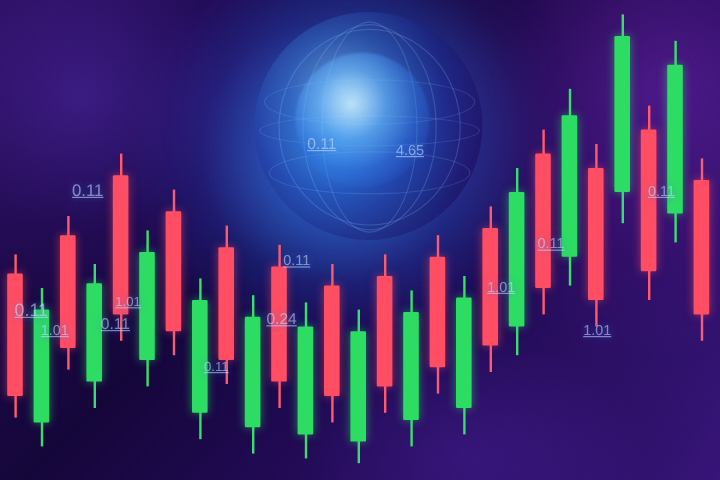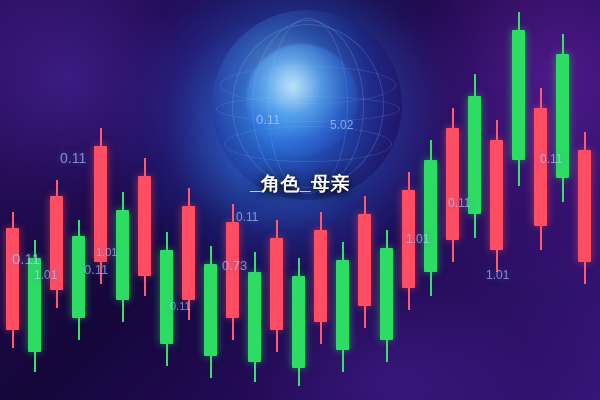--- a/index.html
+++ b/index.html
@@ -101,20 +101,21 @@
   .c-down .wick { background: #ff5a6e; }
   .c-down .body { background: #ff4d63; box-shadow: 0 0 8px rgba(255,77,99,0.55); }
 
   
   .price-label {
     position: absolute;
     color: rgba(205,225,255,0.55);
     font-family: "Liberation Sans", sans-serif;
     white-space: nowrap;
     text-shadow: 0 0 6px rgba(60,120,220,0.6);
+    text-decoration: underline;
   }
 
   
   .caption {
     position: absolute;
     left: 0;
     top: 168px;
     width: 600px;
     text-align: center;
     color: #ffffff;
@@ -256,27 +257,26 @@
         <div class="body" style="top: 18px; height: 112px;"></div>
       </div>
     </div>
   <div class="candles" id="labels">
       <div class="price-label" style="left: 12px; top: 250px; font-size: 15px;">0.11</div>
       <div class="price-label" style="left: 60px; top: 150px; font-size: 14px;">0.11</div>
       <div class="price-label" style="left: 34px; top: 268px; font-size: 12px;">1.01</div>
       <div class="price-label" style="left: 84px; top: 262px; font-size: 13px;">0.11</div>
       <div class="price-label" style="left: 96px; top: 246px; font-size: 11px;">1.01</div>
       <div class="price-label" style="left: 256px; top: 112px; font-size: 13px;">0.11</div>
-      <div class="price-label" style="left: 330px; top: 118px; font-size: 12px;">5.02</div>
+      <div class="price-label" style="left: 330px; top: 118px; font-size: 12px;">4.65</div>
       <div class="price-label" style="left: 236px; top: 210px; font-size: 12px;">0.11</div>
-      <div class="price-label" style="left: 222px; top: 258px; font-size: 13px;">0.73</div>
+      <div class="price-label" style="left: 222px; top: 258px; font-size: 13px;">0.24</div>
       <div class="price-label" style="left: 406px; top: 232px; font-size: 12px;">1.01</div>
       <div class="price-label" style="left: 448px; top: 196px; font-size: 12px;">0.11</div>
       <div class="price-label" style="left: 486px; top: 268px; font-size: 12px;">1.01</div>
       <div class="price-label" style="left: 540px; top: 152px; font-size: 12px;">0.11</div>
       <div class="price-label" style="left: 170px; top: 300px; font-size: 11px;">0.11</div>
     </div>
 
   <div class="caption">
-    <span class="line">_角色_母亲</span>
   </div>
 
 </div>
 
 </body></html>

